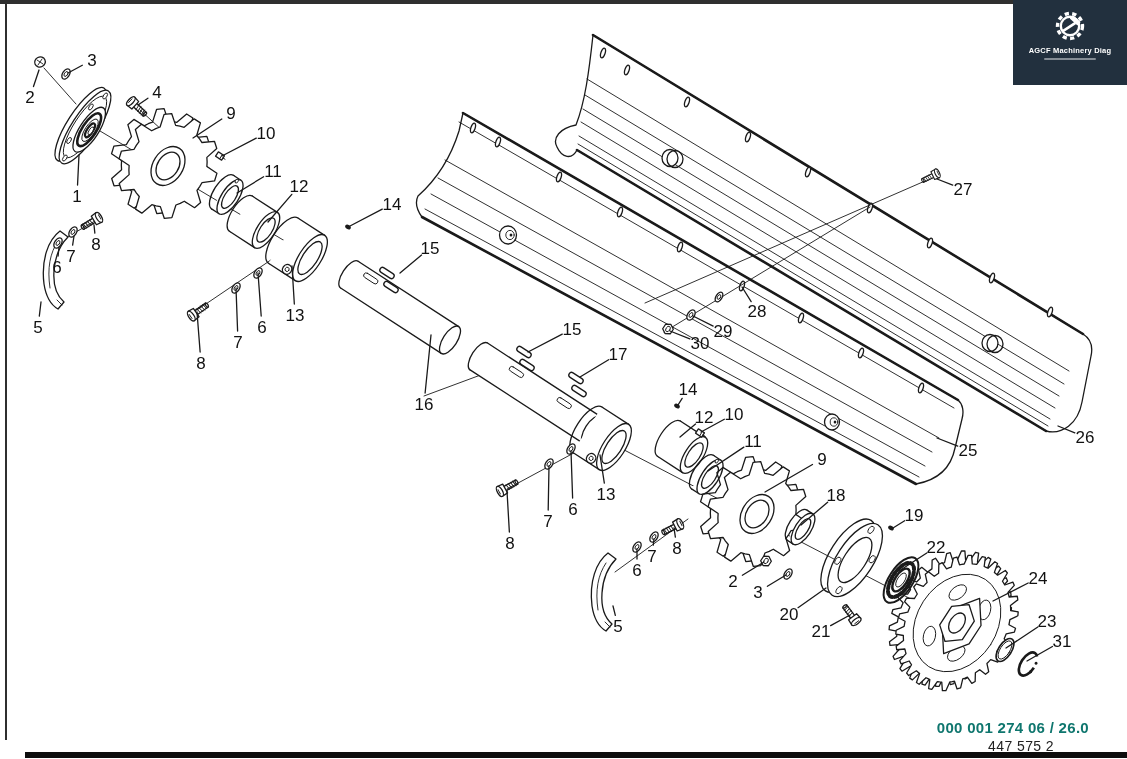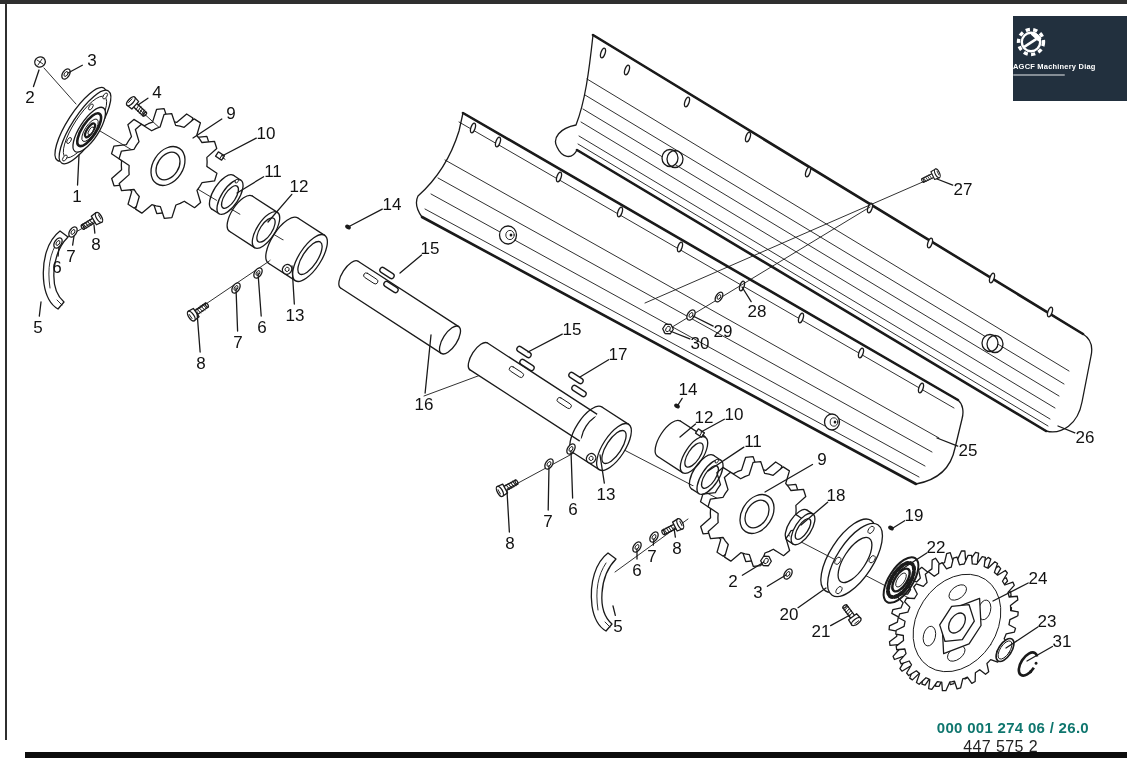--- a/index.html
+++ b/index.html
@@ -1,27 +1,27 @@
 <!DOCTYPE html>
 <html><head>
 <meta charset="utf-8">
 <style>
   html,body{margin:0;padding:0;background:#fff;}
   #page{position:relative;width:1127px;height:759px;background:#fff;overflow:hidden;
         font-family:"Liberation Sans",sans-serif;}
   .topbar{position:absolute;left:0;top:0;width:1127px;height:4px;background:#2f2f2f;}
   .leftbar{position:absolute;left:5px;top:4px;width:2px;height:736px;background:#2f2f2f;}
   .bottombar{position:absolute;left:25px;top:752px;width:1102px;height:6px;background:#0d0d0d;}
-  .logo{position:absolute;left:1013px;top:16px;width:114px;height:85px;background:#22303e;
-        display:flex;flex-direction:column;align-items:flex-start;}
+  .logo{position:absolute;left:1013px;top:0;width:114px;height:85px;background:#22303e;
+        display:flex;flex-direction:column;align-items:center;}
   .logo svg{margin-top:8px;}
   .logo-title{color:#fff;font-size:7.5px;font-weight:bold;letter-spacing:.2px;margin-top:2px;white-space:nowrap;}
   .logo-tagline{width:52px;height:2px;background:rgba(255,255,255,.45);border-radius:1px;margin-top:3px;}
   .pn{position:absolute;right:38px;top:719px;font-size:15px;font-weight:bold;color:#0f766e;letter-spacing:.3px;}
-  .doc{position:absolute;right:89px;top:738px;font-size:16px;color:#222;letter-spacing:.4px;text-align:right;}
+  .doc{position:absolute;right:73px;top:738px;font-size:14px;color:#222;letter-spacing:.4px;text-align:right;}
   svg#diagram{position:absolute;left:0;top:0;}
   .ln{fill:none;stroke:#1a1a1a;stroke-width:1.3;stroke-linejoin:round;stroke-linecap:round;}
   .lnw{fill:#fff;stroke:#1a1a1a;stroke-width:1.3;stroke-linejoin:round;}
   .thick{stroke-width:2.6;}
   .thin{stroke-width:0.9;}
   .wh{fill:#fff;stroke:none;}
   .dk{fill:#1a1a1a;stroke:none;}
   text.callout{font-family:"Liberation Sans",sans-serif;font-size:17px;fill:#111;}
 </style>
 </head>

